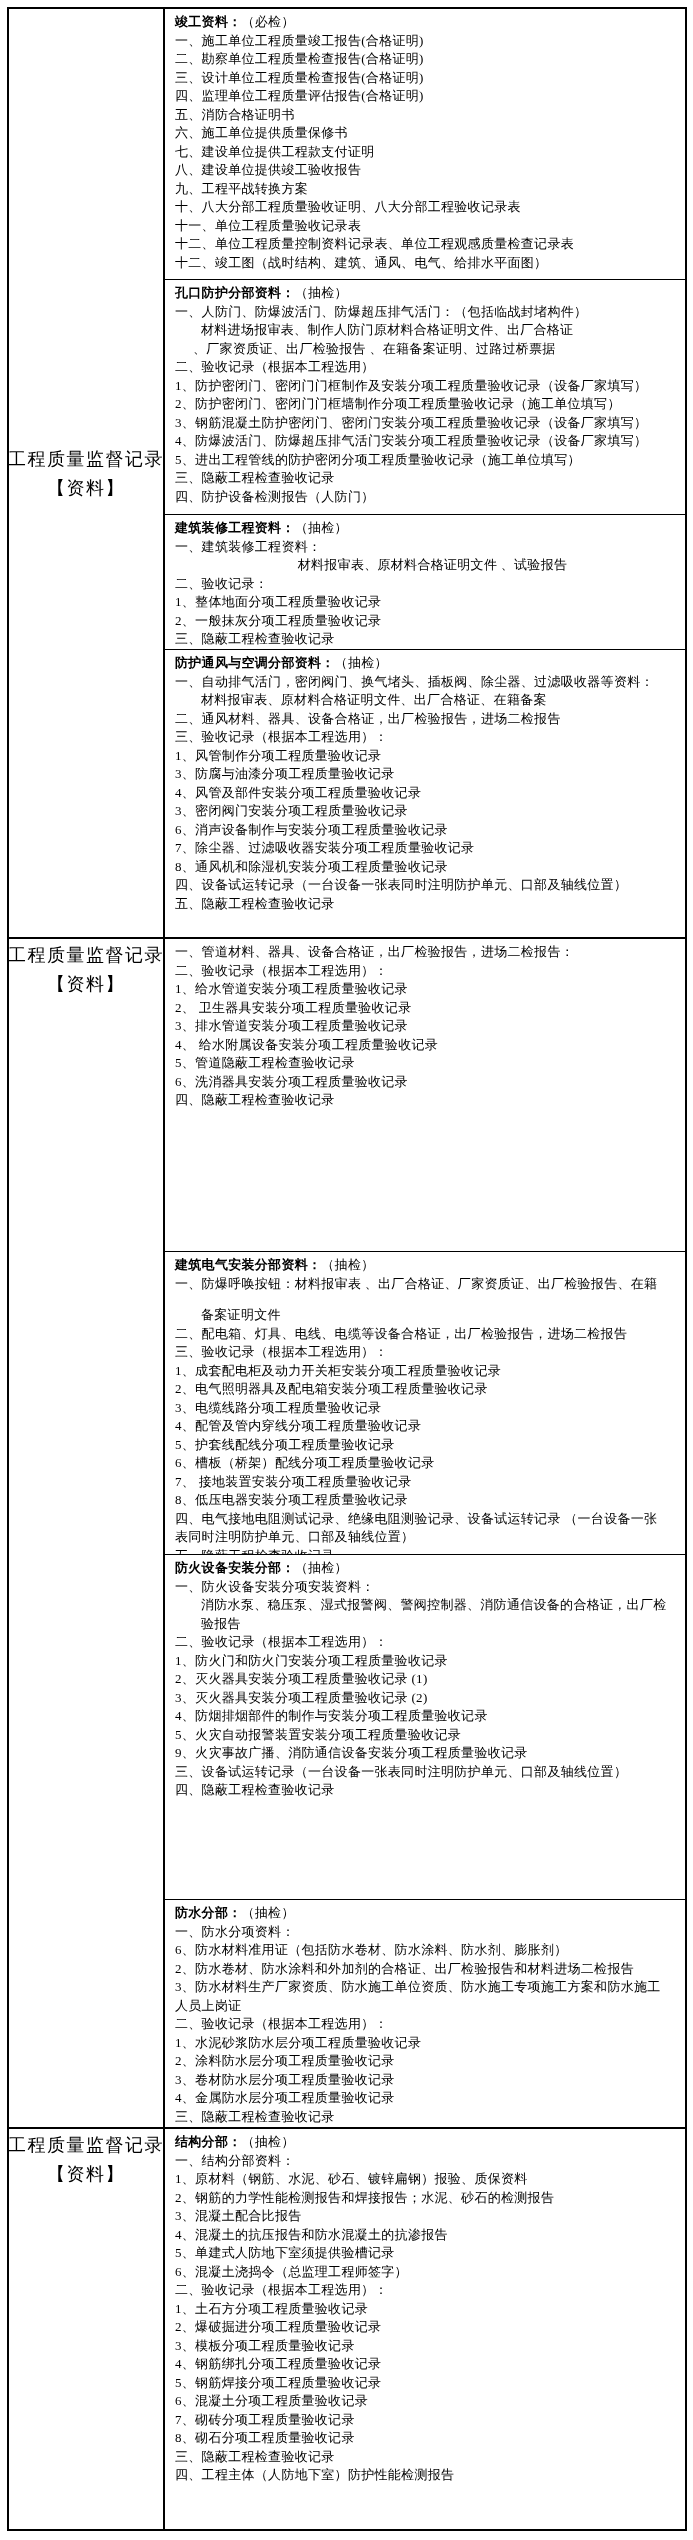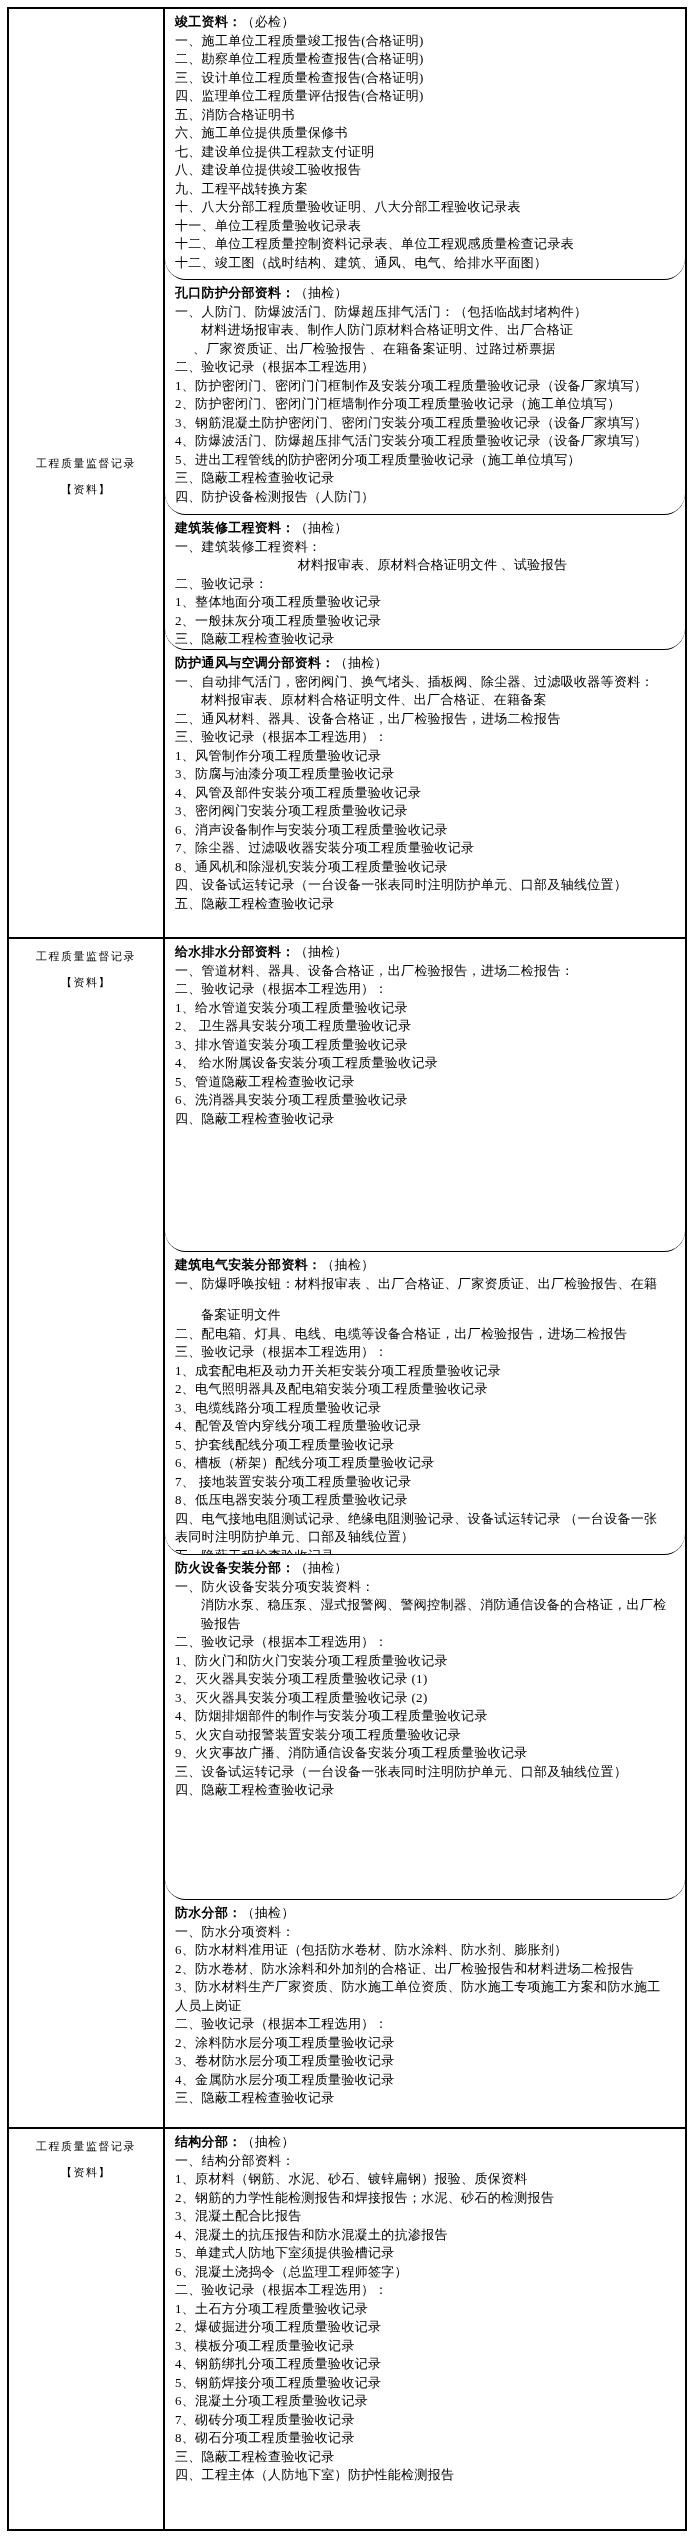--- a/index.html
+++ b/index.html
@@ -22,28 +22,27 @@
   .t-row.r3 { height: 400px; }
   .left-cell {
     width: 156px; min-width: 156px;
     border-right: 2px solid #000;
     display: flex; flex-direction: column; align-items: center;
     row-gap: 5px;
   }
   .left-cell.v-center { justify-content: center; }
   .left-cell.v-top { justify-content: flex-start; padding-top: 4px; }
   .label-line {
-    font-size: 11px; letter-spacing: 1.5px; white-space: nowrap; margin-top: 6px;
+    font-size: 18px; letter-spacing: 1.5px; white-space: nowrap;
   }
   .right-col { flex: 1; display: flex; flex-direction: column; min-width: 0; }
   .sec {
     border-bottom: 1px solid #000;
     padding: 4px 15px 0 10px;
     overflow: hidden;
-    border-radius: 21px;
   }
   .sec.last { border-bottom: none; }
   .line {
     font-size: 13px; line-height: 18.5px;
     white-space: nowrap; letter-spacing: 0.3px;
   }
   .hdr .ttl { font-weight: bold; }
 </style>
 </head>
 <body>
@@ -122,21 +121,20 @@
     </div>
   </div>
 
   <div class="t-row r2">
     <div class="left-cell v-top">
       <div class="label-line">工程质量监督记录</div>
       <div class="label-line">【资料】</div>
     </div>
     <div class="right-col">
       <div class="sec" style="height:313px">
-        <div class="line hdr"><span class="ttl">给水排水分部资料：</span><span>（抽检）</span></div>
         <div>
             <div class="line">一、管道材料、器具、设备合格证，出厂检验报告，进场二检报告：</div>
             <div class="line">二、验收记录（根据本工程选用）：</div>
             <div class="line">1、给水管道安装分项工程质量验收记录</div>
             <div class="line">2、 卫生器具安装分项工程质量验收记录</div>
             <div class="line">3、排水管道安装分项工程质量验收记录</div>
             <div class="line">4、 给水附属设备安装分项工程质量验收记录</div>
             <div class="line">5、管道隐蔽工程检查验收记录</div>
             <div class="line">6、洗消器具安装分项工程质量验收记录</div>
             <div class="line">四、隐蔽工程检查验收记录</div>
@@ -181,20 +179,21 @@
       </div>
       <div class="sec last" style="height:227px">
         <div class="line hdr"><span class="ttl">防水分部：</span><span>（抽检）</span></div>
         <div>
             <div class="line">一、防水分项资料：</div>
             <div class="line">6、防水材料准用证（包括防水卷材、防水涂料、防水剂、膨胀剂）</div>
             <div class="line">2、防水卷材、防水涂料和外加剂的合格证、出厂检验报告和材料进场二检报告</div>
             <div class="line">3、防水材料生产厂家资质、防水施工单位资质、防水施工专项施工方案和防水施工</div>
             <div class="line">人员上岗证</div>
             <div class="line">二、验收记录（根据本工程选用）：</div>
+            <div class="line">1、水泥砂浆防水层分项工程质量验收记录</div>
             <div class="line">2、涂料防水层分项工程质量验收记录</div>
             <div class="line">3、卷材防水层分项工程质量验收记录</div>
             <div class="line">4、金属防水层分项工程质量验收记录</div>
             <div class="line">三、隐蔽工程检查验收记录</div>
           </div>
       </div>
     </div>
   </div>
 
   <div class="t-row r3">

